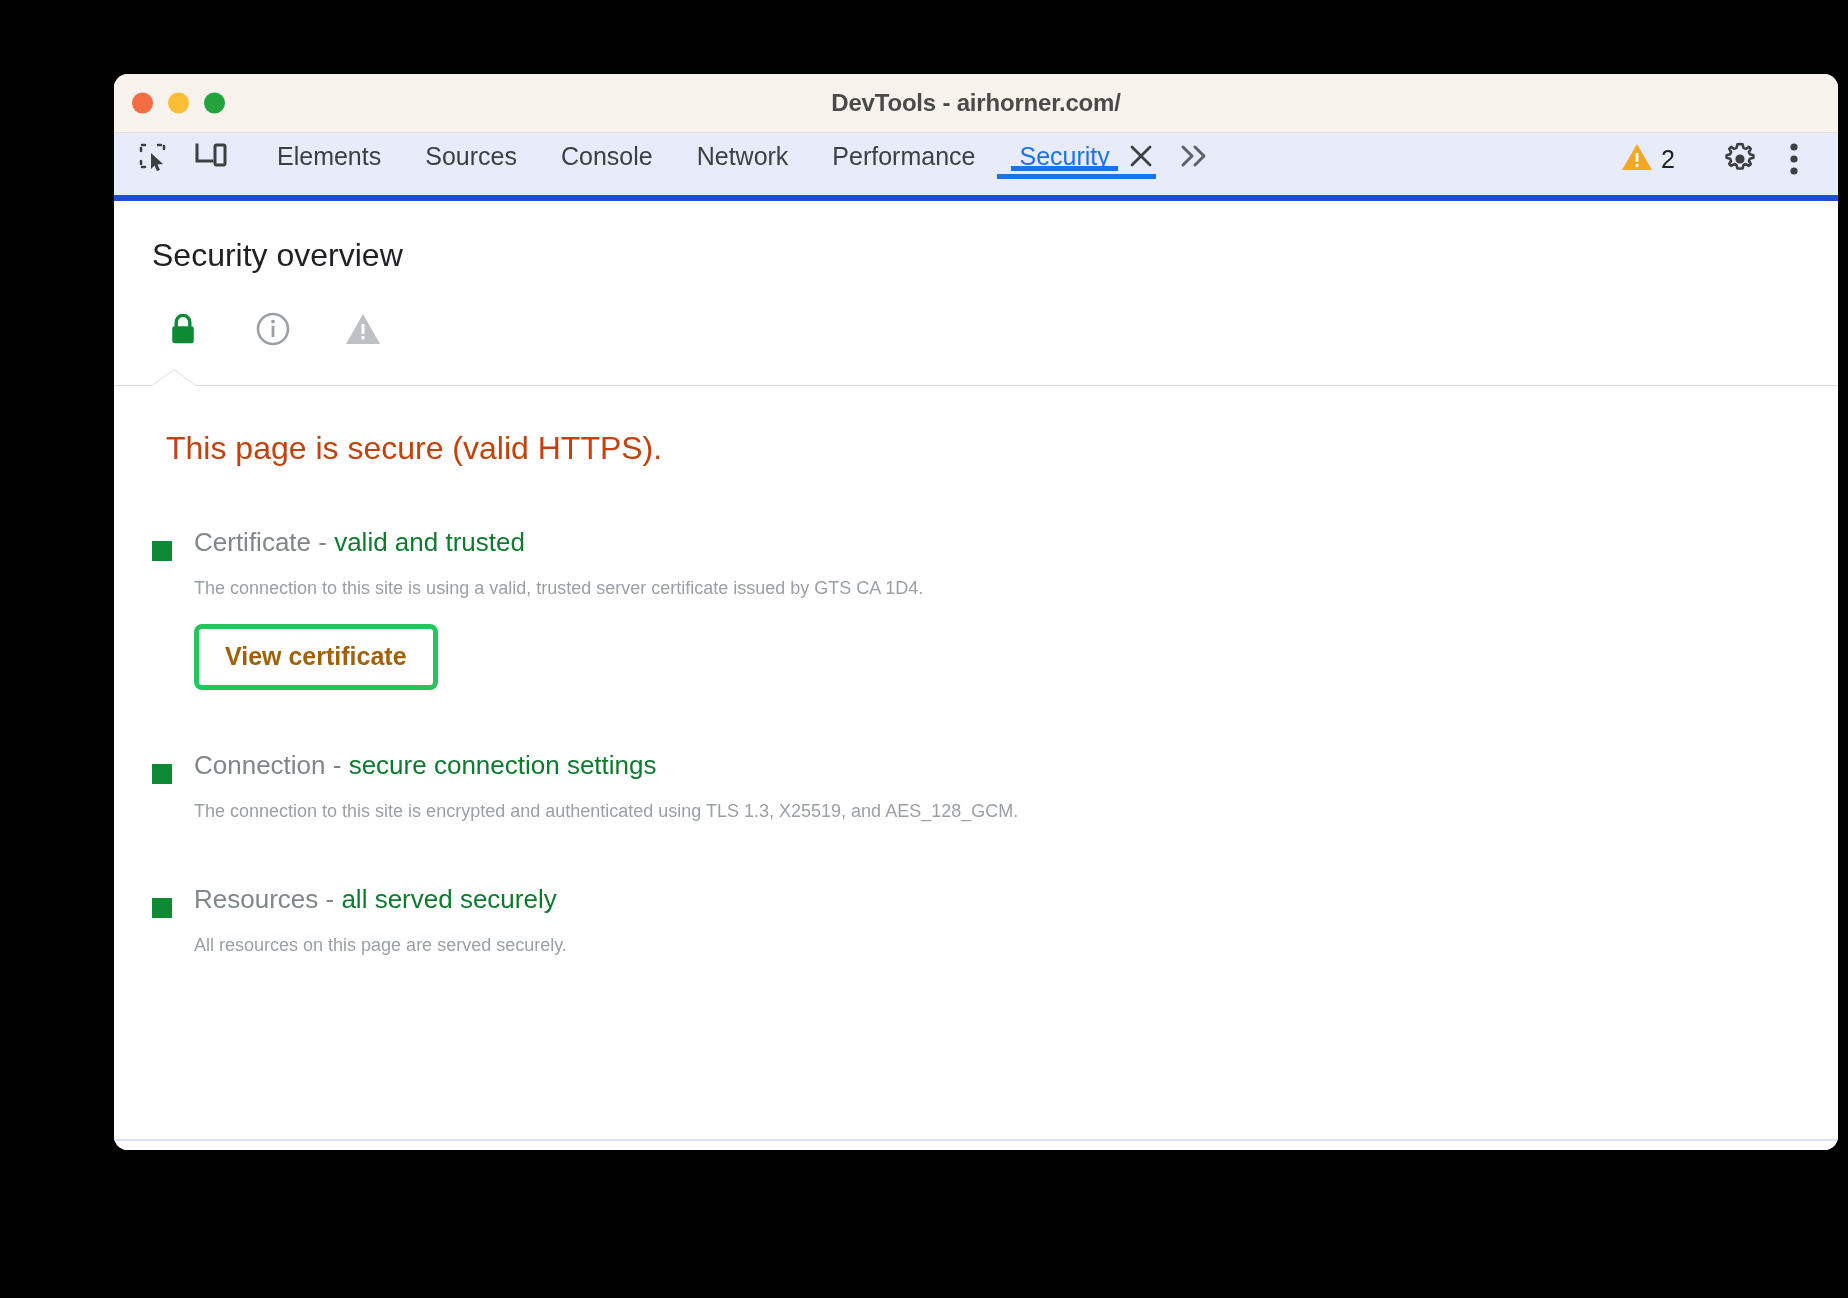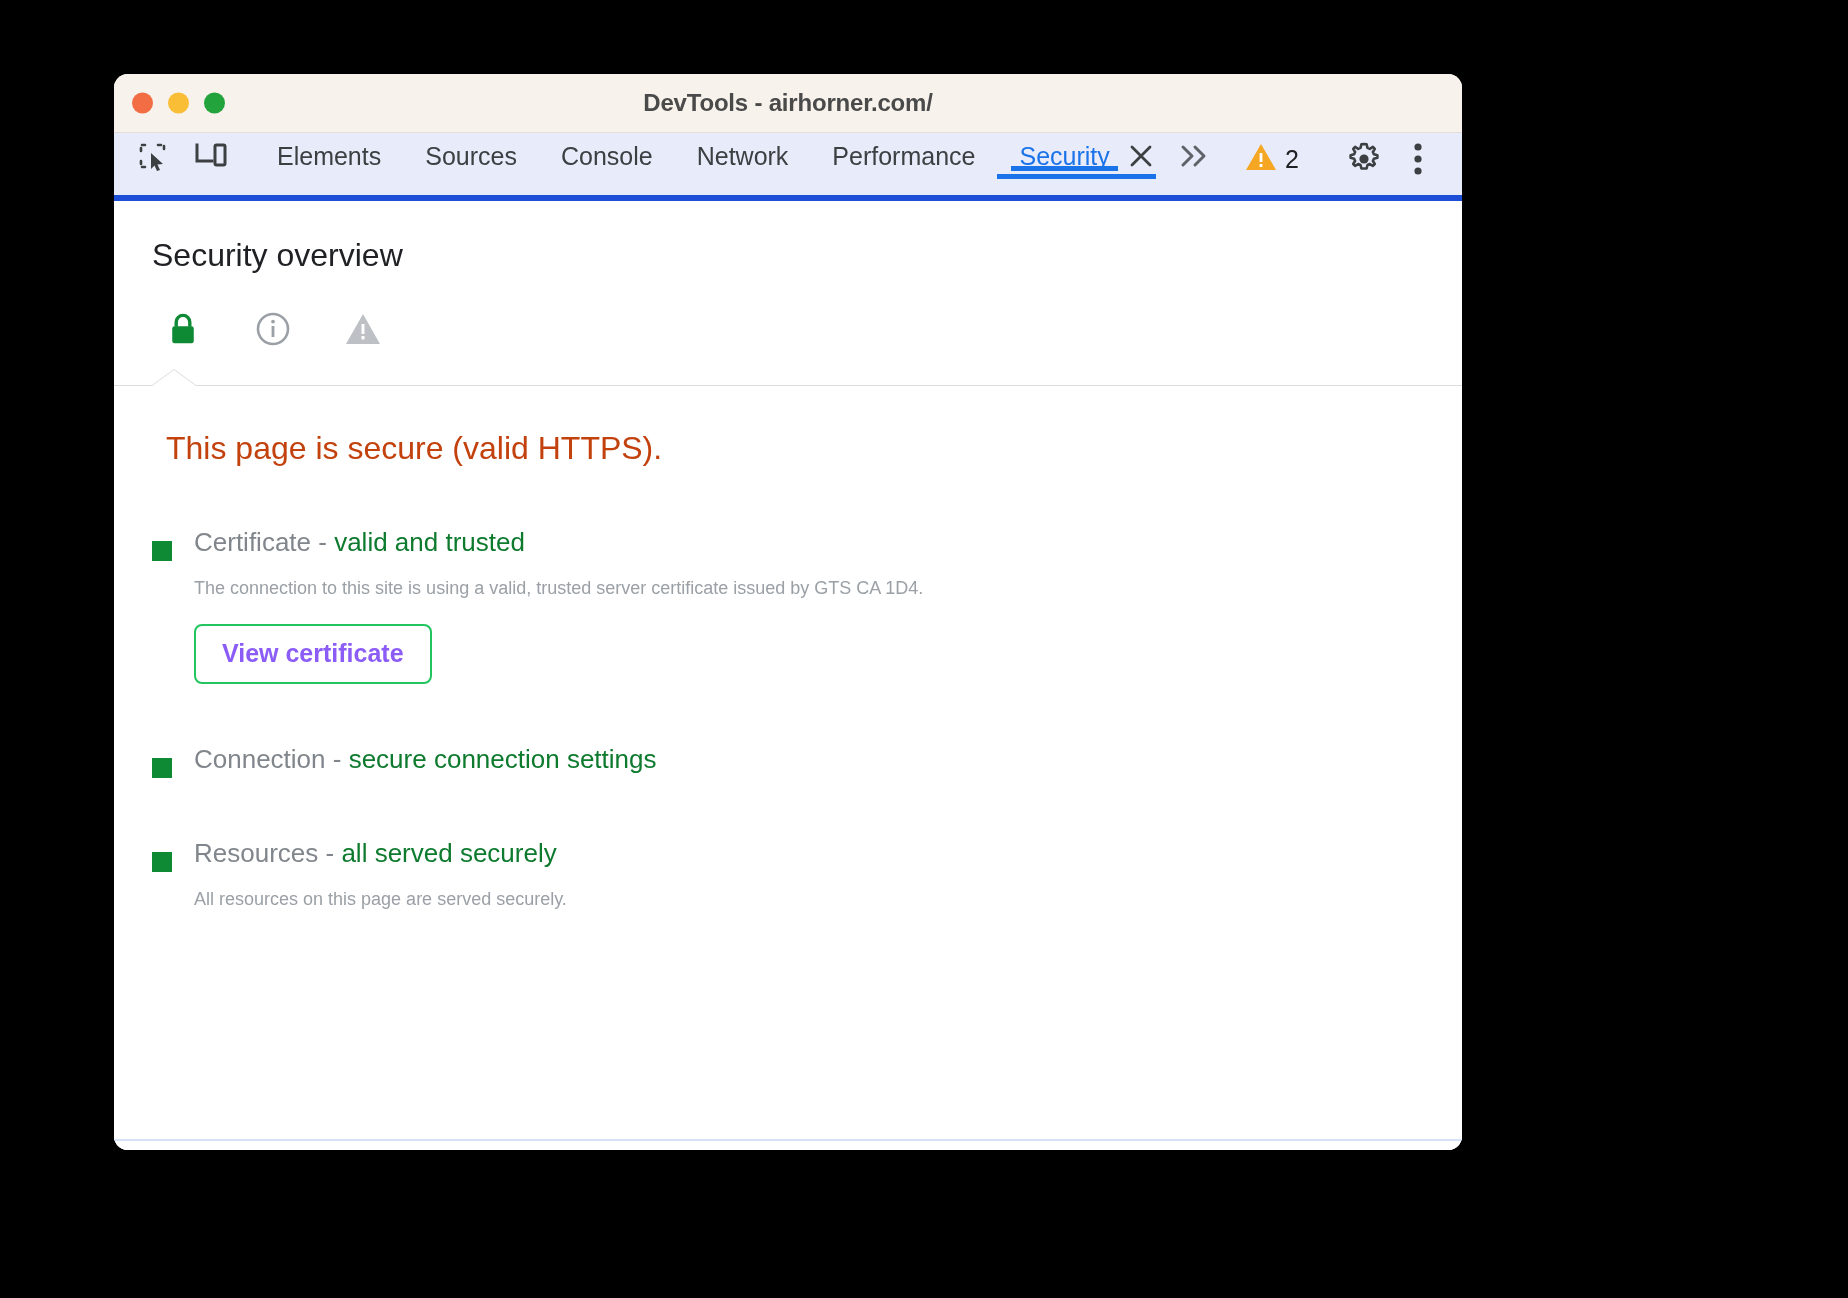--- a/index.html
+++ b/index.html
@@ -17,21 +17,21 @@
     width: 1848px;
     height: 1298px;
     background: #000000;
   }
 
   
   .window {
     position: absolute;
     left: 114px;
     top: 74px;
-    width: 1348px;
+    width: 1724px;
     height: 1076px;
     background: #ffffff;
     border-radius: 14px 14px 14px 14px;
     overflow: hidden;
     box-shadow: 0 2px 14px rgba(0,0,0,0.25);
   }
 
   
   .titlebar {
     position: relative;
@@ -303,24 +303,24 @@
     margin-top: 18px;
     max-width: 1000px;
   }
   .cert-btn {
     margin-top: 22px;
     display: inline-flex;
     align-items: center;
     justify-content: center;
     height: 56px;
     padding: 0 26px;
-    border: 2px solid #22c55e;
+    border: 5px solid #22c55e;
     border-radius: 8px;
     background: #ffffff;
-    color: #8b5cf6;
+    color: #a16207;
     font-size: 25px;
     font-weight: bold;
   }
 
   .bottom-rule {
     position: absolute;
     left: -38px;
     right: 0;
     bottom: 16px;
     height: 2px;
@@ -470,20 +470,21 @@
             <div class="cert-btn">View certificate</div>
           </div>
         </div>
 
         <div class="section">
           <div class="sec-chip"></div>
           <div class="sec-body">
             <div class="sec-title">
               <span>Connection - </span><span class="val">secure connection settings</span>
             </div>
+            <div class="sec-desc">The connection to this site is encrypted and authenticated using TLS 1.3, X25519, and AES_128_GCM.</div>
           </div>
         </div>
 
         <div class="section">
           <div class="sec-chip"></div>
           <div class="sec-body">
             <div class="sec-title">
               <span>Resources - </span><span class="val">all served securely</span>
             </div>
             <div class="sec-desc">All resources on this page are served securely.</div>

